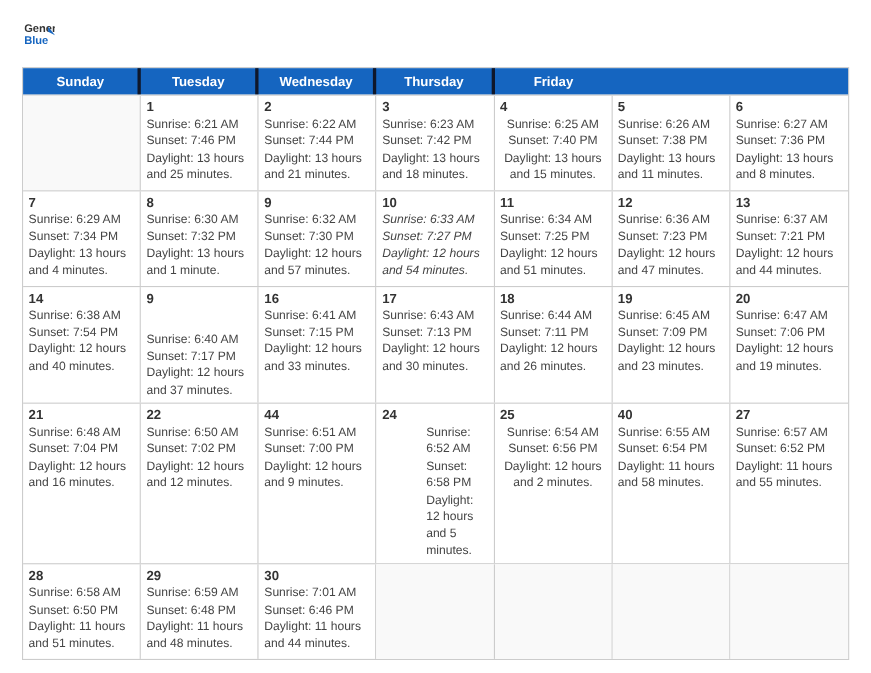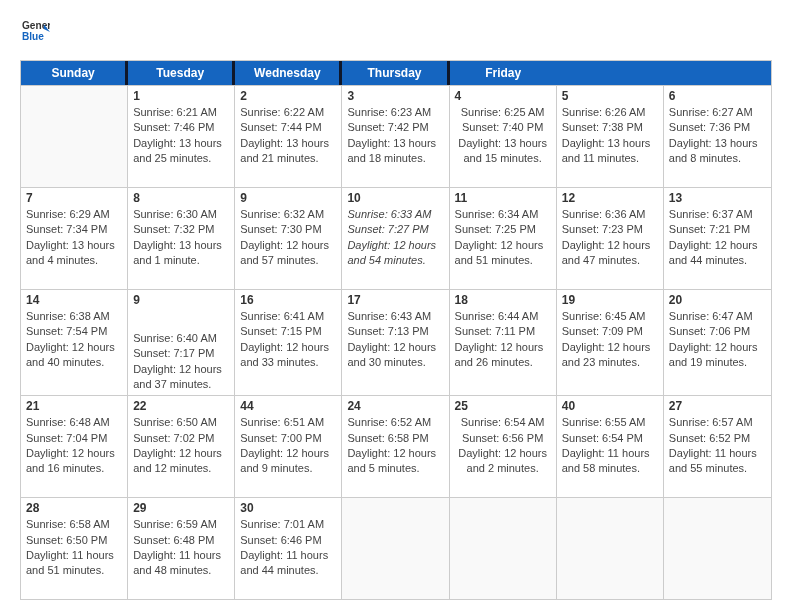--- a/index.html
+++ b/index.html
@@ -294,21 +294,21 @@
           </div>
           <div class="cal-cell">
             <div class="day-num">44</div>
             <div class="cell-info" style="white-space: pre-line;">Sunrise: 6:51 AM
 Sunset: 7:00 PM
 Daylight: 12 hours
 and 9 minutes.</div>
           </div>
           <div class="cal-cell">
             <div class="day-num">24</div>
-            <div class="cell-info" style="white-space: pre-line;">Sunrise: 6:52 AM
+            <div class="cell-info" style="white-space: pre-line; margin-left: 40px;">Sunrise: 6:52 AM
 Sunset: 6:58 PM
 Daylight: 12 hours
 and 5 minutes.</div>
           </div>
           <div class="cal-cell">
             <div class="day-num">25</div>
             <div class="cell-info" style="white-space: pre-line; text-align: center;">Sunrise: 6:54 AM
 Sunset: 6:56 PM
 Daylight: 12 hours
 and 2 minutes.</div>

